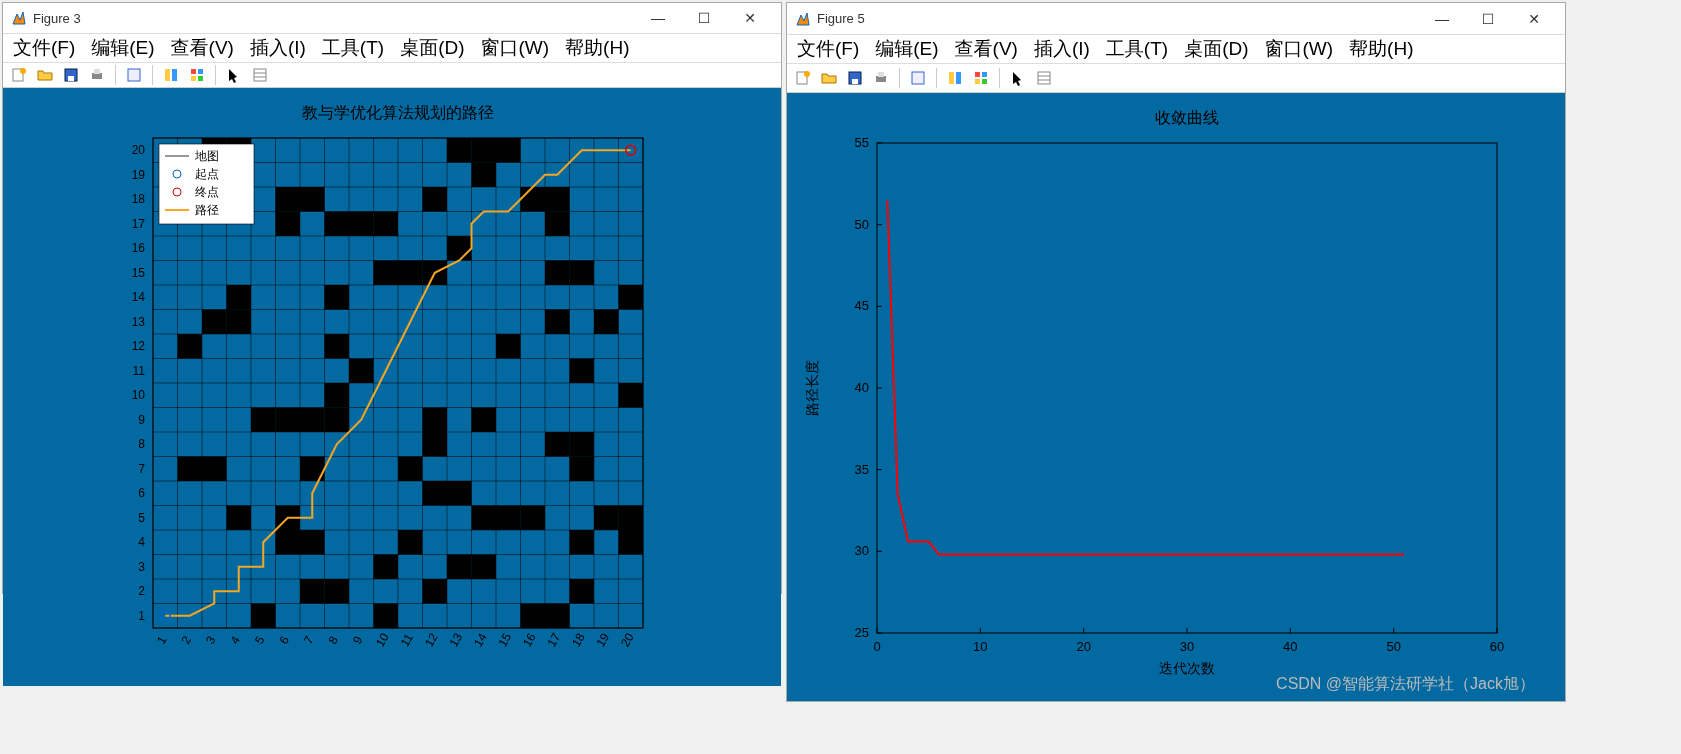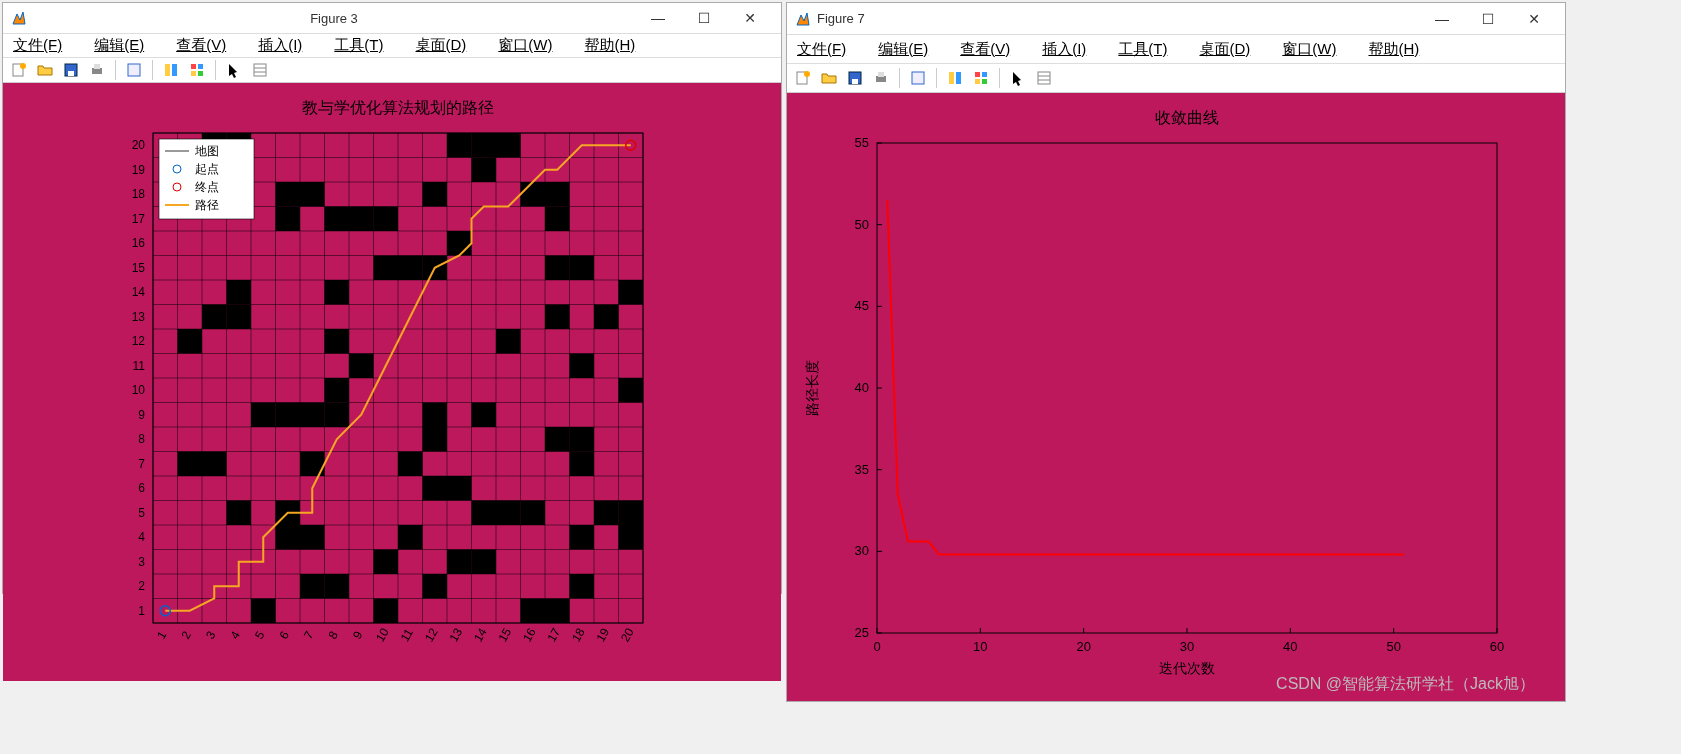--- a/index.html
+++ b/index.html
@@ -1,29 +1,29 @@
 <!DOCTYPE html>
 <html><head>
 <meta charset="utf-8">
 <style>
 * { box-sizing: border-box; margin: 0; padding: 0; }
 body { font-family: "Microsoft YaHei", Arial, sans-serif; background: #f0f0f0; width: 1681px; height: 754px; display: flex; }
 .window { background: #fff; border: 1px solid #aaa; display: flex; flex-direction: column; margin: 2px; }
-.win-left { width: 780px; height: 592px; text-align: center; }
+.win-left { width: 780px; height: 592px; }
 .win-right { width: 780px; height: 700px; }
 .titlebar { height: 32px; display: flex; align-items: center; padding: 0 8px; background: #fff; border-bottom: 1px solid #ddd; }
 .titlebar .icon { width: 16px; height: 16px; margin-right: 6px; }
 .titlebar .title { flex: 1; font-size: 13px; color: #333; }
 .titlebar .winbtn { width: 46px; height: 30px; display: flex; align-items: center; justify-content: center; font-size: 14px; color: #333; }
-.menubar { height: 28px; display: flex; align-items: center; padding: 0 4px; font-size: 15px; gap: 20px; text-decoration: underline; }
+.menubar { height: 28px; display: flex; align-items: center; padding: 0 4px; font-size: 19px; gap: 4px; }
 .menubar span { padding: 2px 6px; cursor: pointer; }
 .toolbar { height: 30px; display: flex; align-items: center; padding: 0 4px; border-top: 1px solid #ddd; border-bottom: 1px solid #ccc; gap: 2px; }
 .tbtn { width: 24px; height: 24px; display: flex; align-items: center; justify-content: center; border: 1px solid transparent; }
 .sep { width: 1px; height: 20px; background: #ccc; margin: 0 4px; }
-.plotarea { flex: 1; position: relative; background: #be185d; }
+.plotarea { flex: 1; position: relative; background: #0369a1; }
 svg { display: block; }
 .watermark { position: absolute; right: 30px; bottom: 6px; font-size: 16px; color: #bbb; }
 </style>
 </head>
 <body>
 
 <div class="window win-left">
   <div class="titlebar">
     <svg class="icon" viewBox="0 0 16 16">
         <path d="M2 14 L6 4 L9 10 L12 2 L14 14 Z" fill="#f80" stroke="#06c"></path>
@@ -277,21 +277,21 @@
         <text x="192" y="126" font-size="12">路径</text>
       </svg>
   </div>
 </div>
 
 <div class="window win-right">
   <div class="titlebar">
     <svg class="icon" viewBox="0 0 16 16">
         <path d="M2 14 L6 4 L9 10 L12 2 L14 14 Z" fill="#f80" stroke="#06c"></path>
       </svg>
-    <span class="title">Figure 7</span>
+    <span class="title">Figure 5</span>
     <div class="winbtn">—</div>
     <div class="winbtn">☐</div>
     <div class="winbtn">✕</div>
   </div>
   <div class="menubar">
     <span>文件(F)</span>
     <span>编辑(E)</span>
     <span>查看(V)</span>
     <span>插入(I)</span>
     <span>工具(T)</span>

